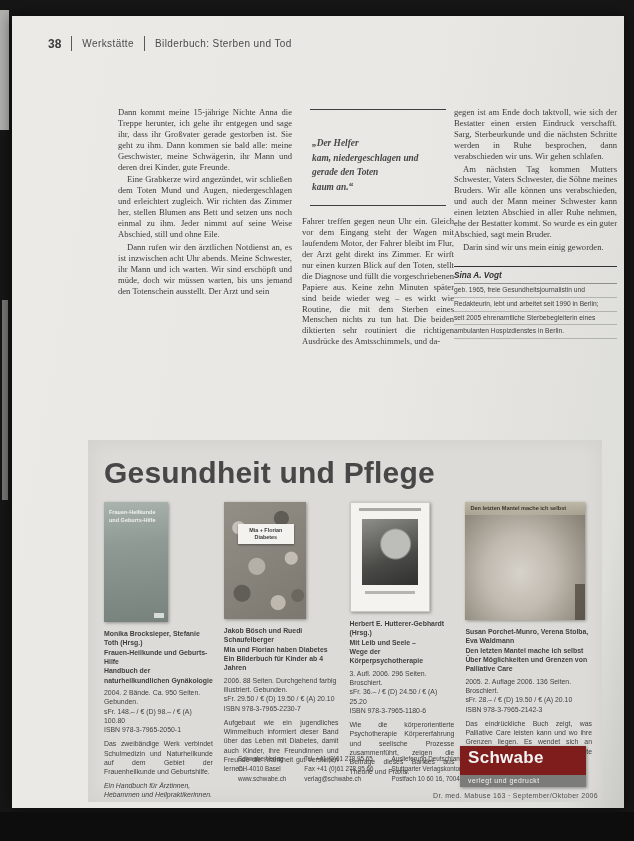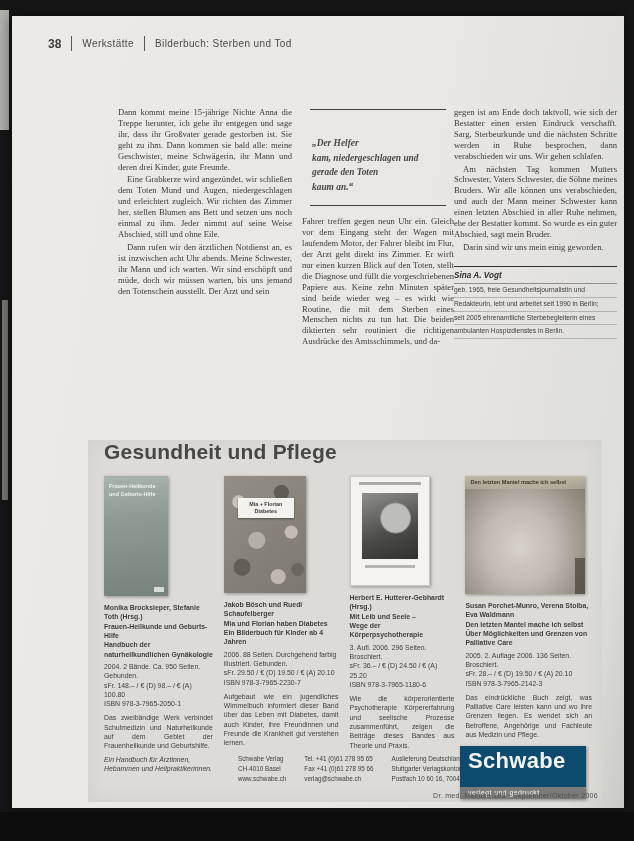--- a/index.html
+++ b/index.html
@@ -33,21 +33,21 @@
              border-top:1px solid #3f3f3f;border-bottom:1px solid #3f3f3f;
              font-style:italic;font-weight:bold;font-size:9.4px;line-height:1.55;color:#474747;}
 
   .authorbox{margin-top:13px;border-top:1.5px solid #333;padding-top:4px;font-family:"Liberation Sans",sans-serif;text-align:left;}
   .authorname{font-size:8.2px;font-weight:bold;font-style:italic;color:#2f2f2f;border-bottom:1px solid #8f8f8d;padding-bottom:2px;}
   .bioline{font-size:6.7px;color:#3d3d3d;line-height:1.9;border-bottom:1px solid #b2b2ae;}
 
   
   .ad{position:absolute;left:76px;top:424px;width:514px;height:362px;
       background:#dcdbd7;box-shadow:inset 0 0 20px rgba(0,0,0,.06);}
-  .ad-headline{margin:0 0 4px 16px;font-size:21px;font-weight:bold;color:#474747;letter-spacing:.2px;}
+  .ad-headline{margin:16px 0 4px 16px;font-size:30px;font-weight:bold;color:#474747;letter-spacing:.2px;}
   .books{display:flex;gap:11px;padding:8px 10px 0 16px;}
   .book{color:#3f3f3f;font-size:6.9px;line-height:1.35;}
   .bk0{width:110px;}.bk1{width:116px;}.bk2{width:106px;}.bk3{width:128px;}
 
   .cover{margin-bottom:7px;box-shadow:1px 1px 3px rgba(0,0,0,.35);position:relative;overflow:hidden;}
   .cov0{width:64px;height:120px;background:linear-gradient(175deg,#aab3ad 0%,#8e9a93 35%,#76827b 100%);}
   .cov0 .ct{margin:7px 5px;color:#eef1ef;font-size:5.5px;font-weight:bold;line-height:1.45;}
   .cov0 .pub{position:absolute;right:4px;bottom:4px;width:10px;height:5px;background:#d7dcd9;}
   .cov1{width:82px;height:117px;
         background:
@@ -76,21 +76,21 @@
   .b-author{font-weight:bold;}
   .b-title{font-weight:bold;}
   .b-sub{font-weight:bold;}
   .b-meta{margin-top:3px;}
   .b-desc{margin-top:5px;text-align:justify;}
   .b-note{margin-top:4px;font-style:italic;}
 
   .contact{position:absolute;left:150px;top:314px;display:flex;gap:18px;font-size:6.3px;line-height:1.55;color:#3f3f3f;}
 
   .logo{position:absolute;right:16px;top:306px;width:126px;box-shadow:1px 1px 3px rgba(0,0,0,.4);}
-  .logo-top{background:#0c4a6e;color:#f2f2f2;font-size:22px;font-weight:bold;padding:2px 8px 13px 8px;letter-spacing:.3px;}
+  .logo-top{background:#7f1d1d;color:#f2f2f2;font-size:17px;font-weight:bold;padding:2px 8px 7px 8px;letter-spacing:.3px;}
   .logo-bottom{background:#7b7b79;color:#f4f4f2;font-size:6.8px;padding:2px 8px 3px 8px;letter-spacing:.5px;}
 
   .footer{position:absolute;right:26px;top:776px;font-size:7px;color:#4e4e4e;letter-spacing:.3px;}
 
   .bottombar{position:absolute;left:0;top:812px;width:634px;height:29px;background:#0d0d0d;}
 </style>
 </head>
 <body>
 
 <div class="artifact art1"></div>

